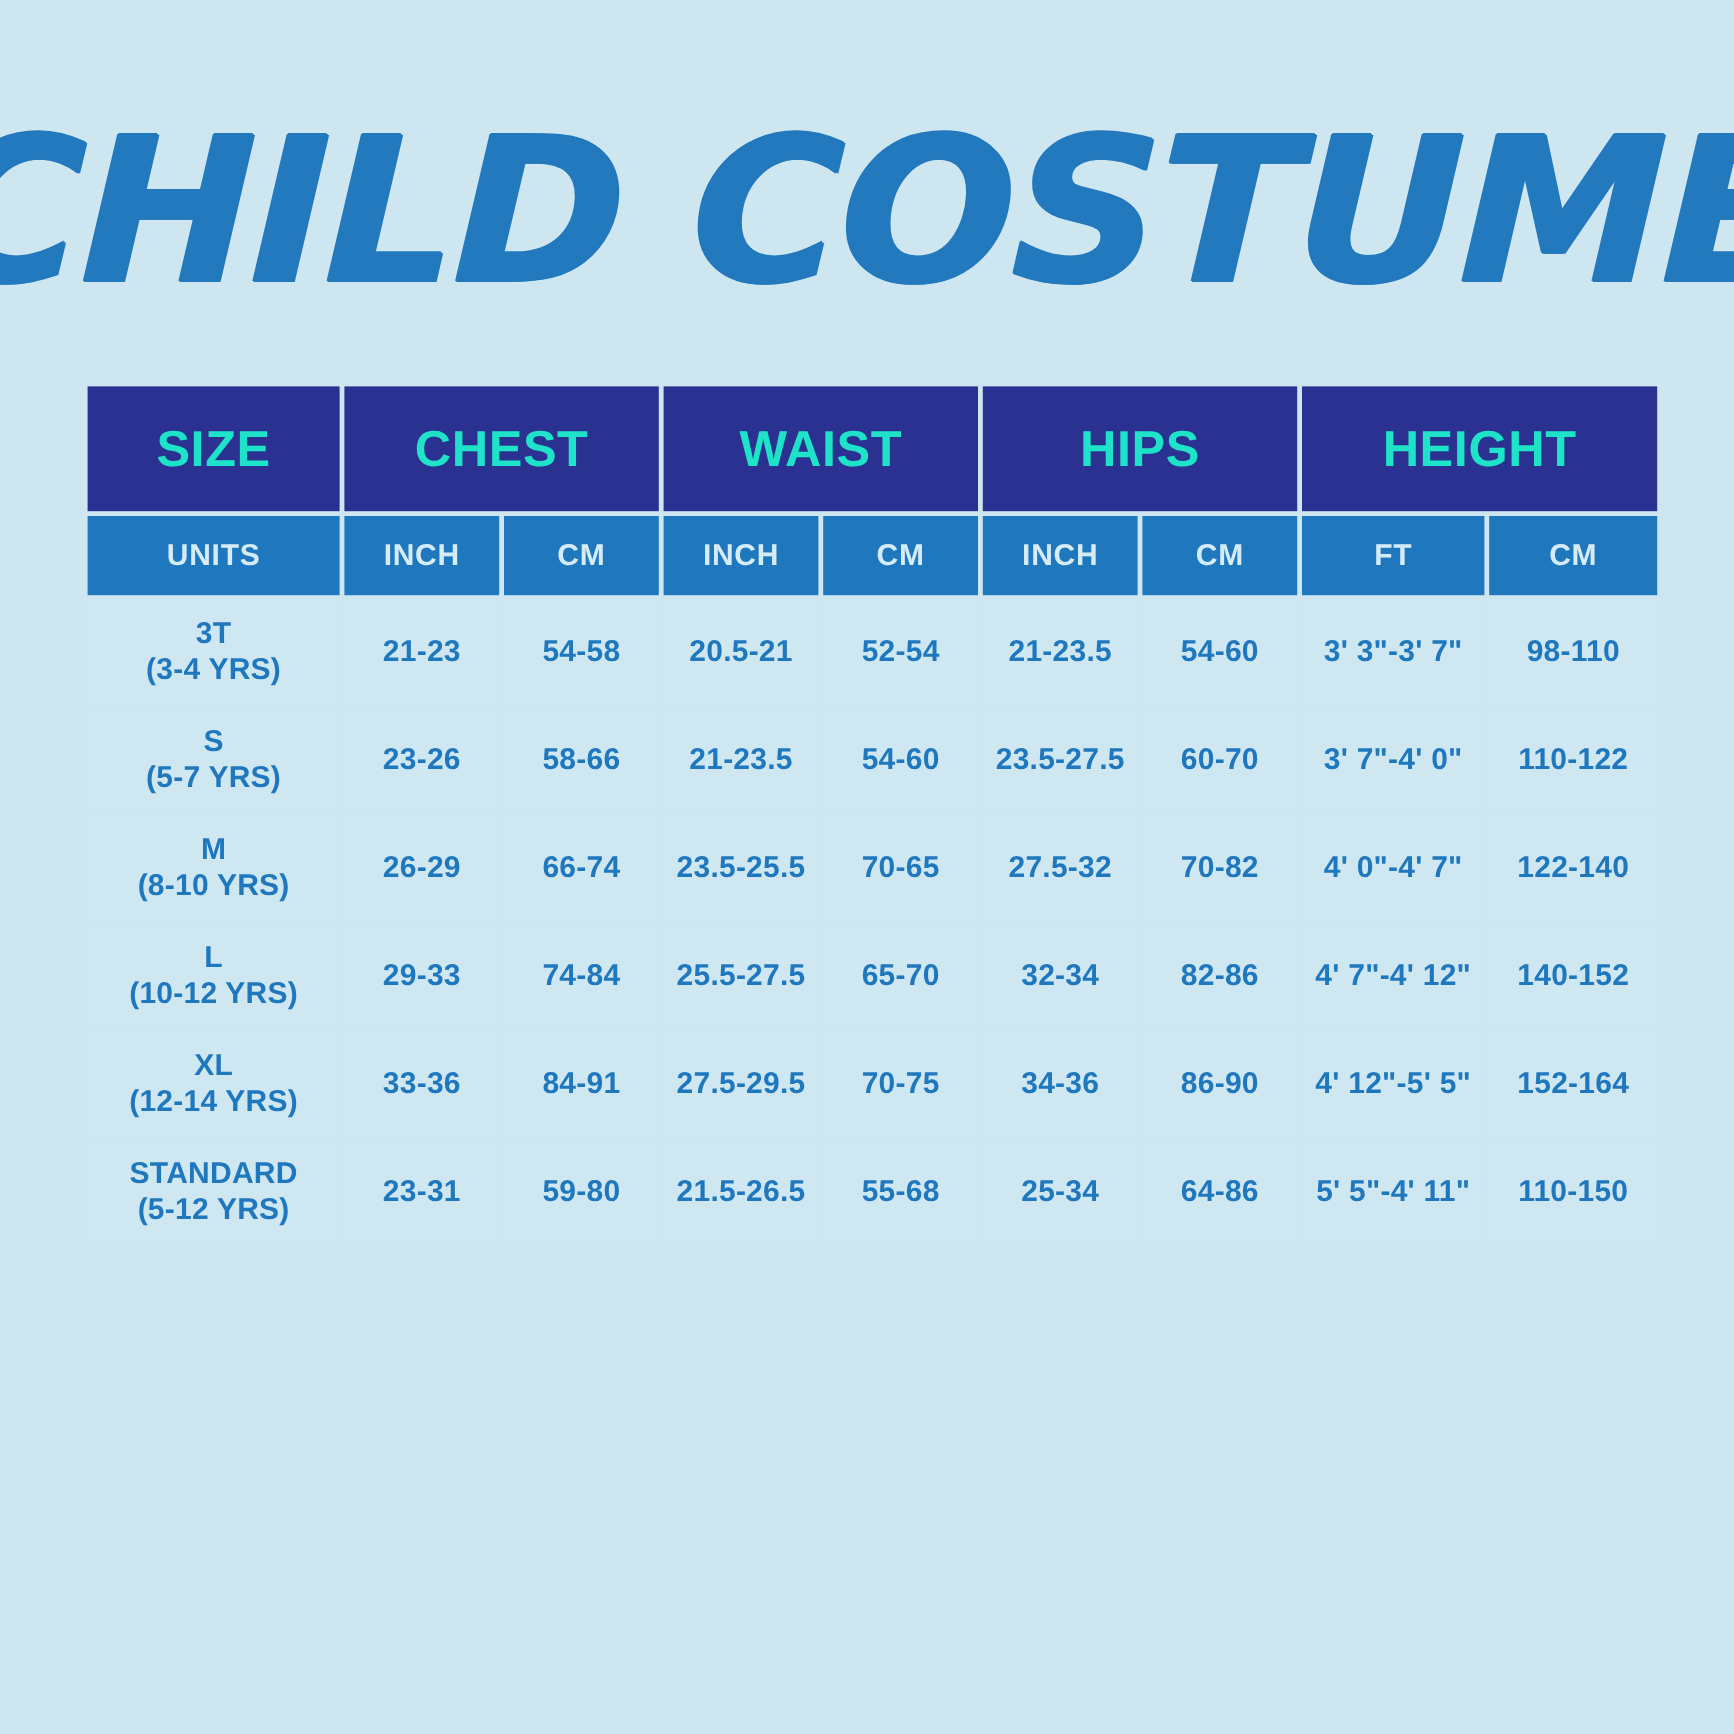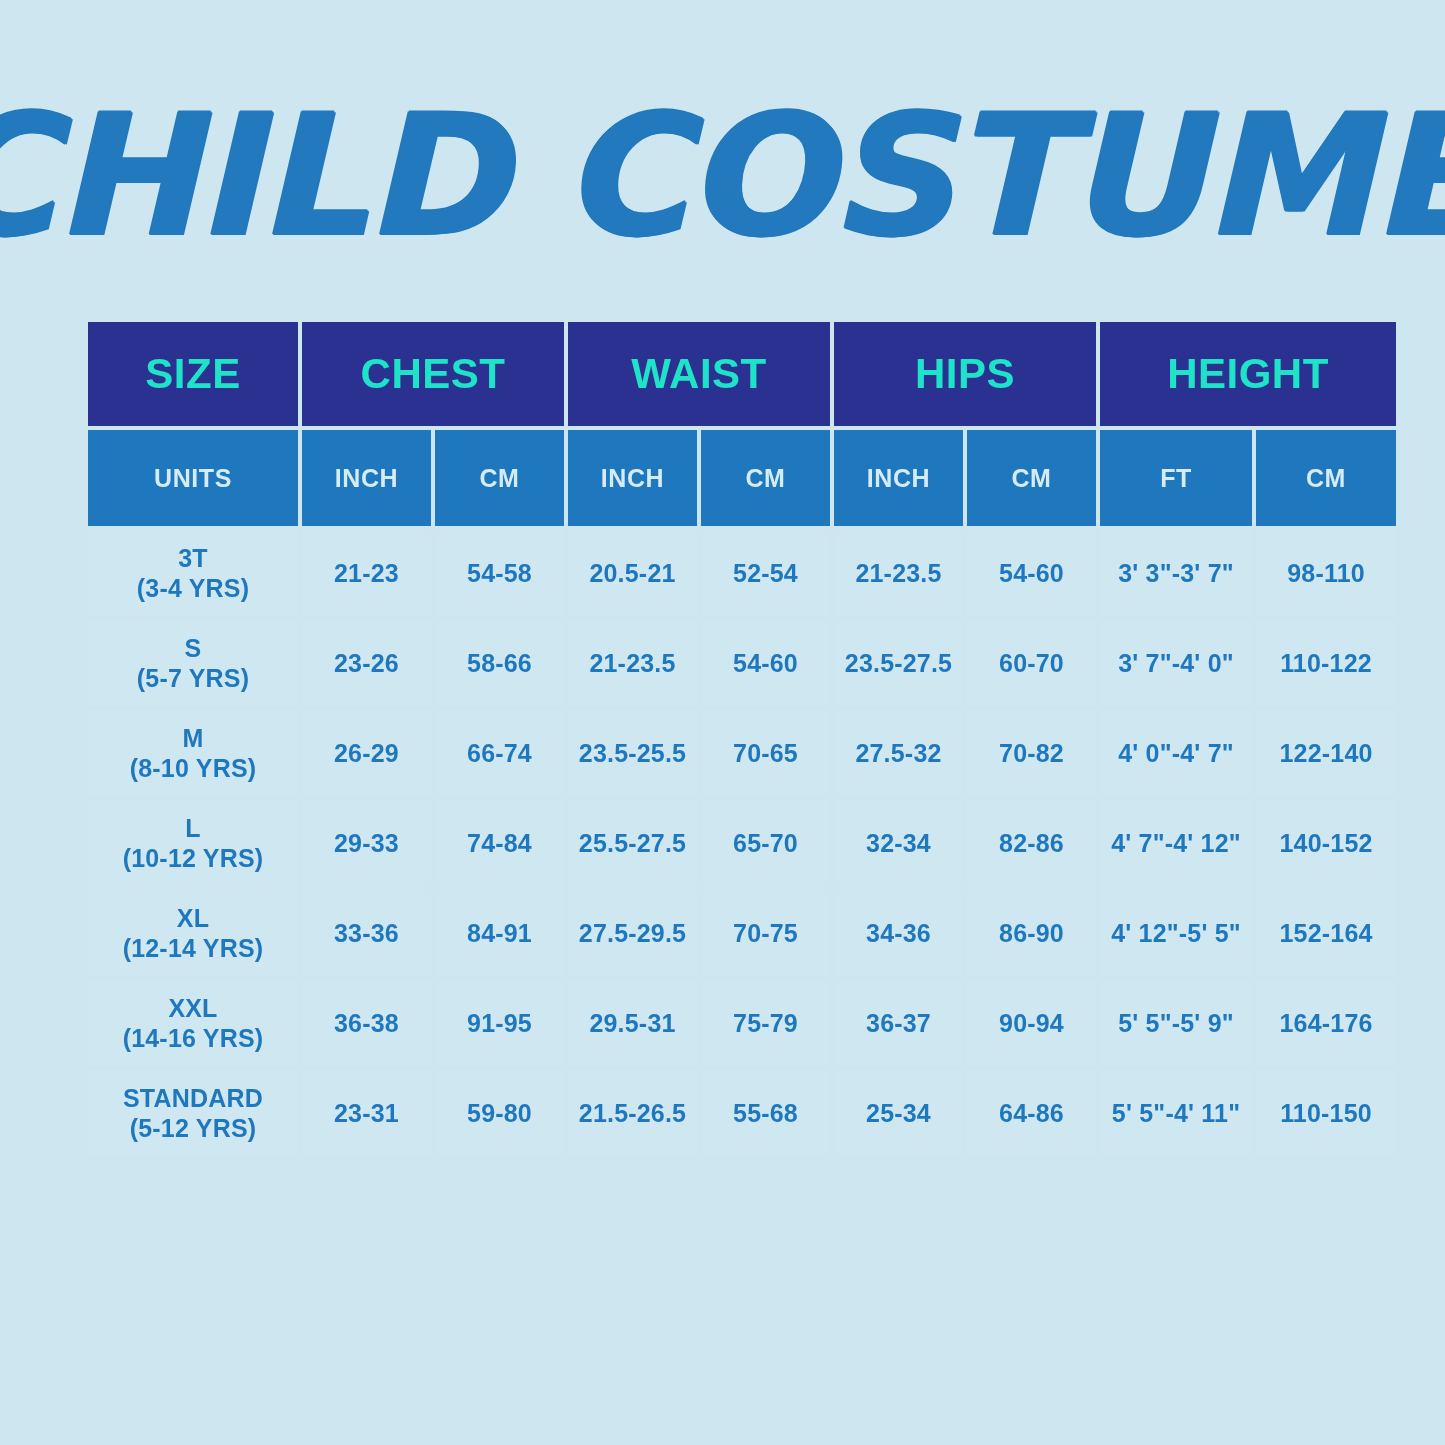--- a/index.html
+++ b/index.html
@@ -47,21 +47,21 @@
       -1px 0 0 #2379bd,
       0 1px 0 #2379bd,
       0 -1px 0 #2379bd,
       2px 1px 0 #2379bd;
   }
 
   
   .table-wrap {
     position: absolute;
     top: 322px;
-    left: 88px;
+    left: 73px;
     width: 1270px;
   }
   table.size-table {
     border-collapse: separate;
     border-spacing: 4px;
     width: 1270px;
     table-layout: fixed;
     margin: -4px;
   }
 
@@ -85,21 +85,21 @@
 
   th.sub {
     background: #1f78be;
     color: #d5ecf6;
     font-size: 25px;
     font-weight: bold;
     letter-spacing: 0.6px;
     height: 62px;
     text-align: center;
     vertical-align: middle;
-    padding: 17px;
+    padding: 2px;
     border: 0;
   }
 
   td.cell {
     background: #cfe7f1;
     color: #1f78be;
     font-size: 25px;
     font-weight: bold;
     height: 86px;
     text-align: center;
@@ -224,34 +224,20 @@
             <td class="cell">84-91</td>
             <td class="cell">27.5-29.5</td>
             <td class="cell">70-75</td>
             <td class="cell">34-36</td>
             <td class="cell">86-90</td>
             <td class="cell">4' 12"-5' 5"</td>
             <td class="cell">152-164</td>
           </tr>
           <tr>
             <td class="cell size-cell">
-              <span class="sz-name">XXL</span>
-              <span class="sz-age">(14-16 YRS)</span>
-            </td>
-            <td class="cell">36-38</td>
-            <td class="cell">91-95</td>
-            <td class="cell">29.5-31</td>
-            <td class="cell">75-79</td>
-            <td class="cell">36-37</td>
-            <td class="cell">90-94</td>
-            <td class="cell">5' 5"-5' 9"</td>
-            <td class="cell">164-176</td>
-          </tr>
-          <tr>
-            <td class="cell size-cell">
               <span class="sz-name">STANDARD</span>
               <span class="sz-age">(5-12 YRS)</span>
             </td>
             <td class="cell">23-31</td>
             <td class="cell">59-80</td>
             <td class="cell">21.5-26.5</td>
             <td class="cell">55-68</td>
             <td class="cell">25-34</td>
             <td class="cell">64-86</td>
             <td class="cell">5' 5"-4' 11"</td>

